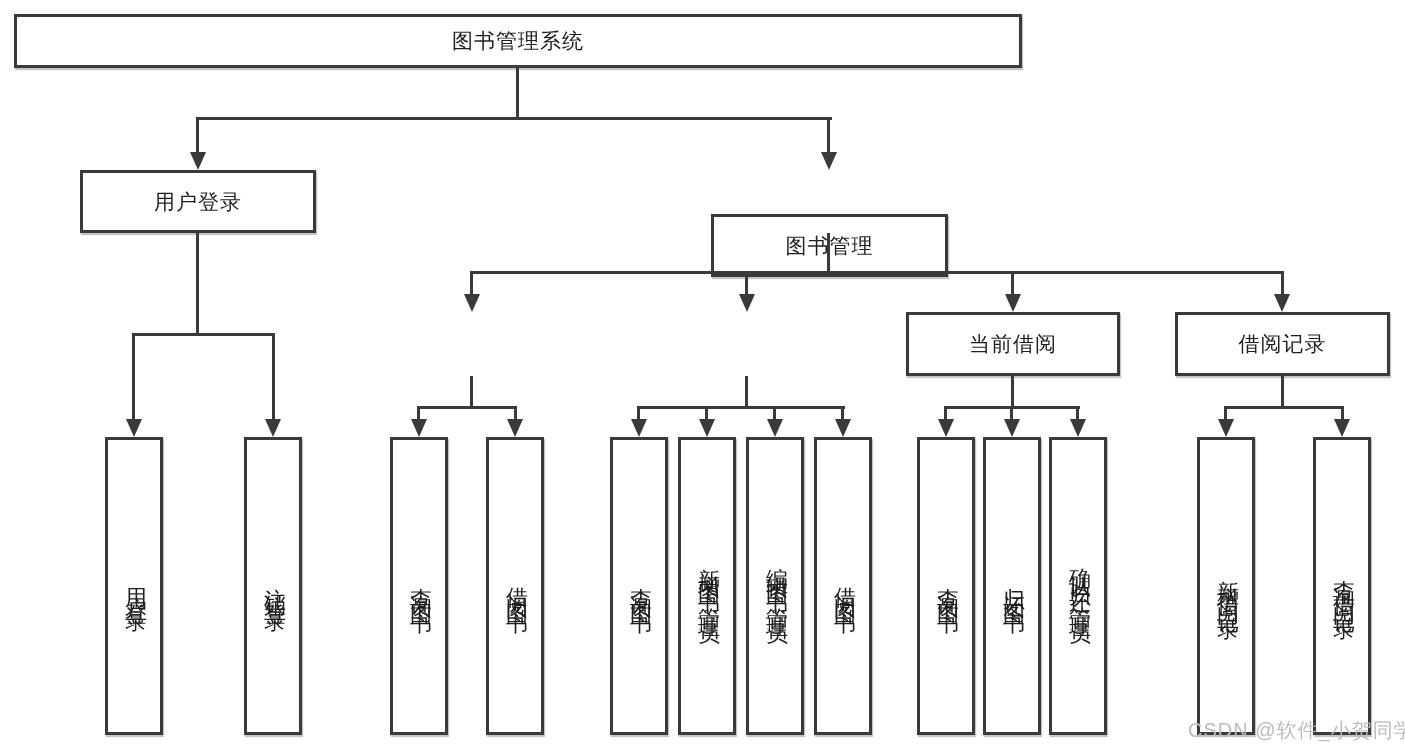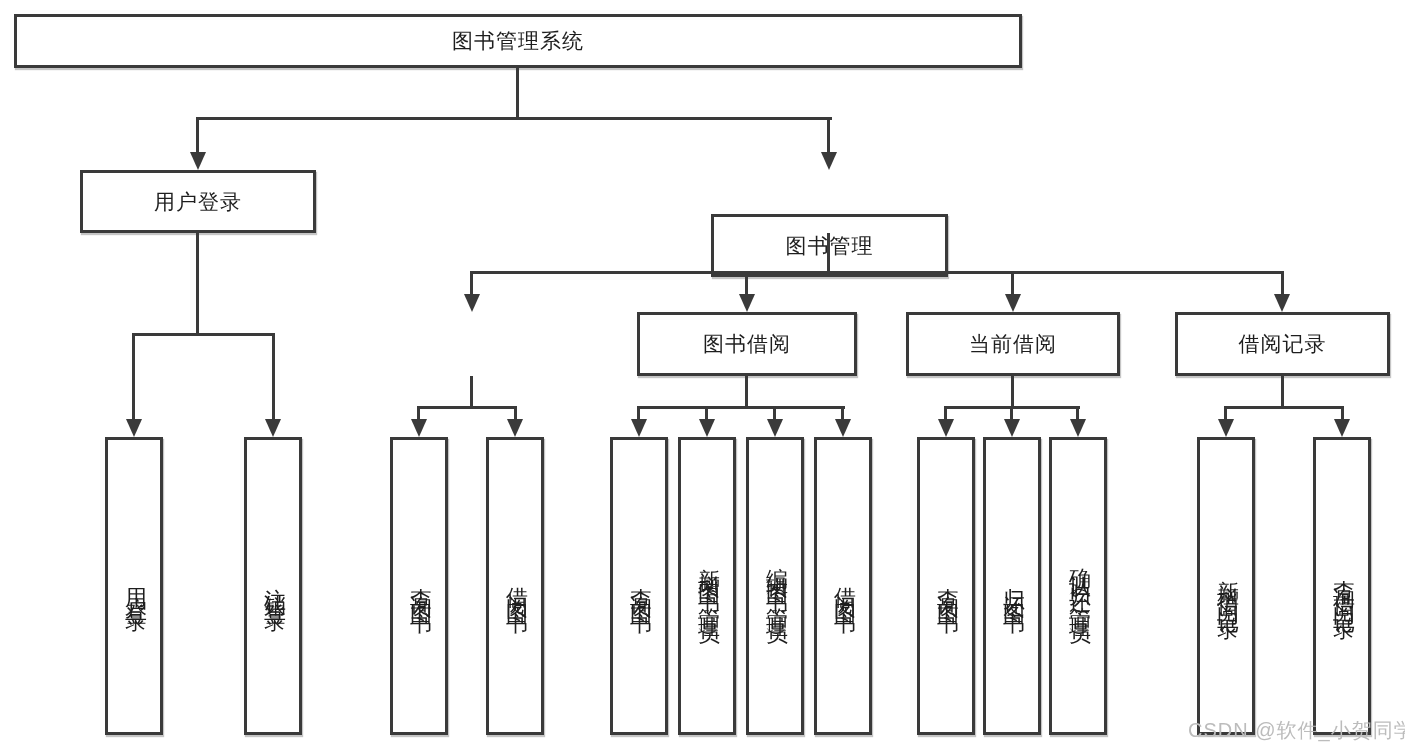--- a/index.html
+++ b/index.html
@@ -63,23 +63,20 @@
     <span>图书管理系统</span>
   </div>
 
   <div class="node h" style="left:80px;top:170px;width:236px;height:63px;">
     <span>用户登录</span>
   </div>
   <div class="node h" style="left:711px;top:170px;width:237px;height:63px;margin-top:44px;">
     <span>图书管理</span>
   </div>
 
-  <div class="node h" style="left:637px;top:312px;width:220px;height:64px;">
-    <span>图书借阅</span>
-  </div>
   <div class="node h" style="left:906px;top:312px;width:214px;height:64px;">
     <span>当前借阅</span>
   </div>
   <div class="node h" style="left:1175px;top:312px;width:215px;height:64px;">
     <span>借阅记录</span>
   </div>
 
   <div class="node leaf" style="left:105px;">
     <span class="vtext">用户登录</span>
   </div>

